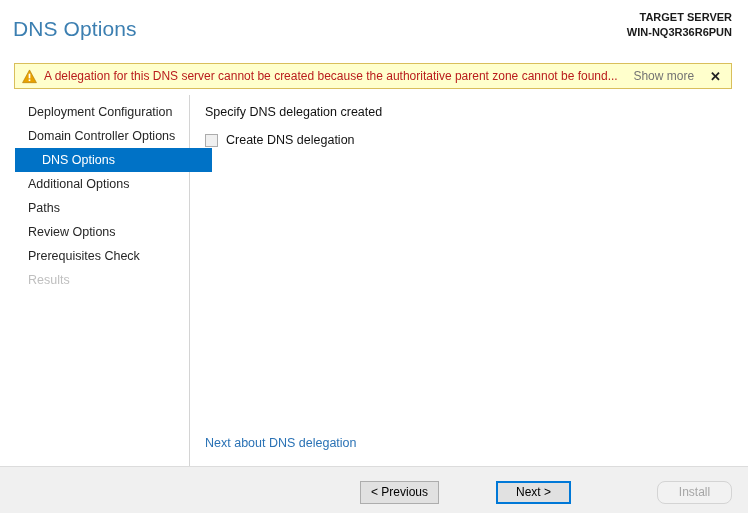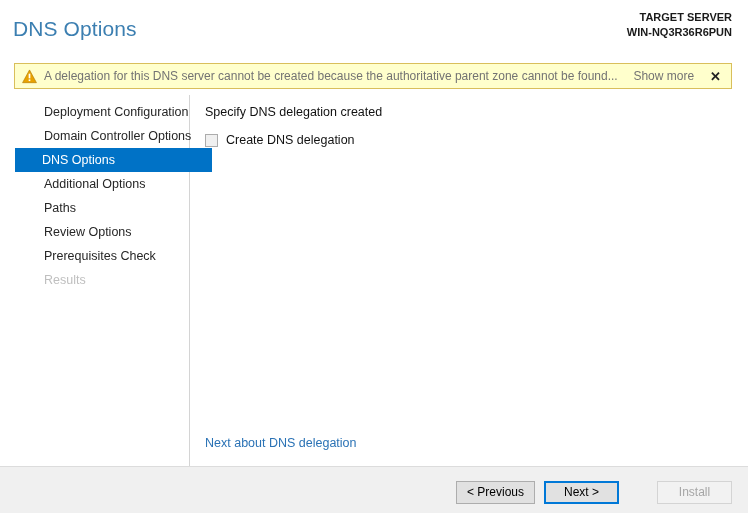--- a/index.html
+++ b/index.html
@@ -66,21 +66,21 @@
   .warn-icon {
     width: 15px;
     height: 15px;
     flex: 0 0 15px;
     margin-right: 7px;
     display: block;
   }
   .warn-text {
     flex: 1 1 auto;
     font-size: 12px;
-    color: #737373;
+    color: #b91c1c;
     white-space: nowrap;
     overflow: hidden;
     text-overflow: clip;
   }
   .show-more {
     flex: 0 0 auto;
     font-size: 12px;
     color: #737373;
     margin: 0 14px 0 6px;
     cursor: pointer;
@@ -116,21 +116,21 @@
 
   .sidebar {
     position: absolute;
     left: 0;
     top: 5px;
     width: 212px;
   }
   .nav-item {
     height: 24px;
     line-height: 24px;
-    padding-left: 44px;
+    padding-left: 28px;
     font-size: 12.5px;
     color: #262626;
     white-space: nowrap;
     cursor: default;
     box-sizing: border-box;
   }
   .nav-item.selected {
     background: #0072c6;
     color: #ffffff;
     width: 197px;
@@ -198,20 +198,21 @@
     background: #f0f0f0;
     border-top: 1px solid #dcdcdc;
     box-sizing: border-box;
   }
   .btn-row {
     position: absolute;
     right: 16px;
     top: 14px;
     display: flex;
     align-items: center;
+    gap: 48px;
   }
   .btn {
     height: 23px;
     box-sizing: border-box;
     background: #e1e1e1;
     border: 1px solid #adadad;
     font-family: "Liberation Sans", sans-serif;
     font-size: 12px;
     color: #000000;
     cursor: pointer;
@@ -226,21 +227,21 @@
     background: #e1e1e1;
     line-height: 19px;
   }
   .btn.disabled {
     background: #f2f2f2;
     border: 1px solid #d4d4d4;
     color: #a6a6a6;
     cursor: default;
   }
   .btn-gap-sm { margin-left: 9px; }
-  .btn-gap-lg { margin-left: 38px; }
+  .btn-gap-lg { margin-left: 38px; border-radius: 8px; }
 </style>
 </head>
 <body>
 
 <div class="header">
   <div class="page-title">DNS Options</div>
   <div class="target-block">
     <span class="target-label">TARGET SERVER</span>
     <span class="target-name">WIN-NQ3R36R6PUN</span>
   </div>

